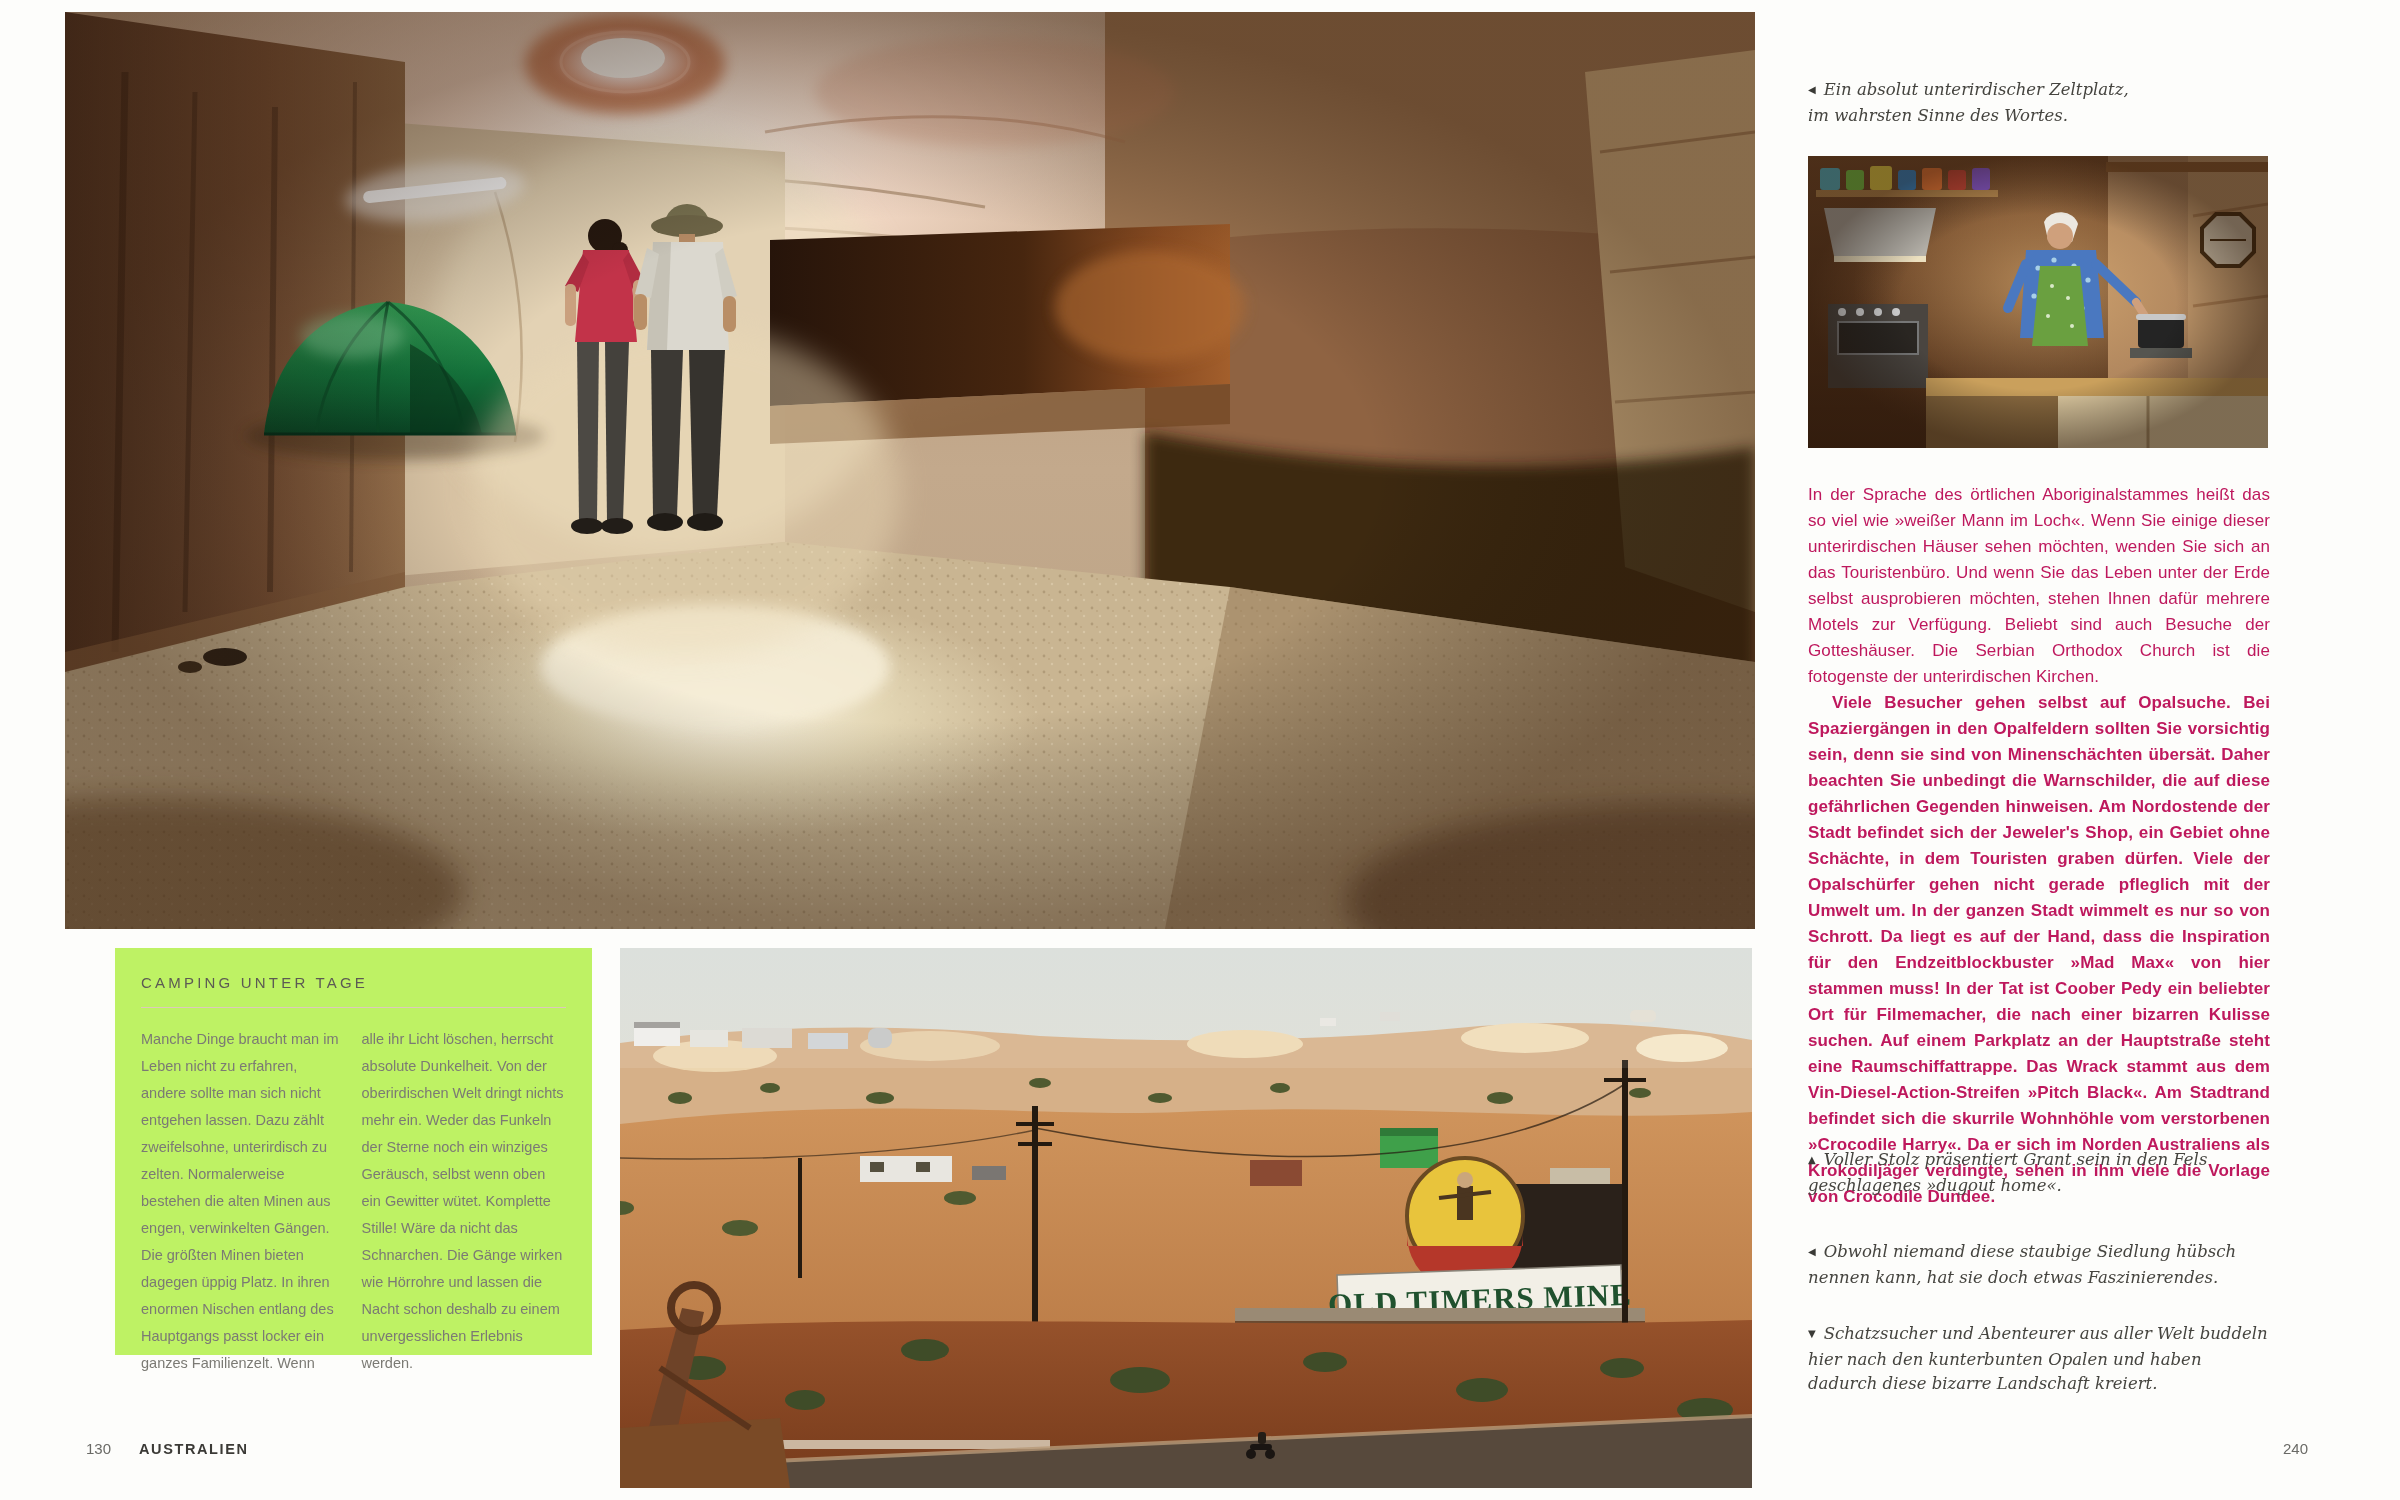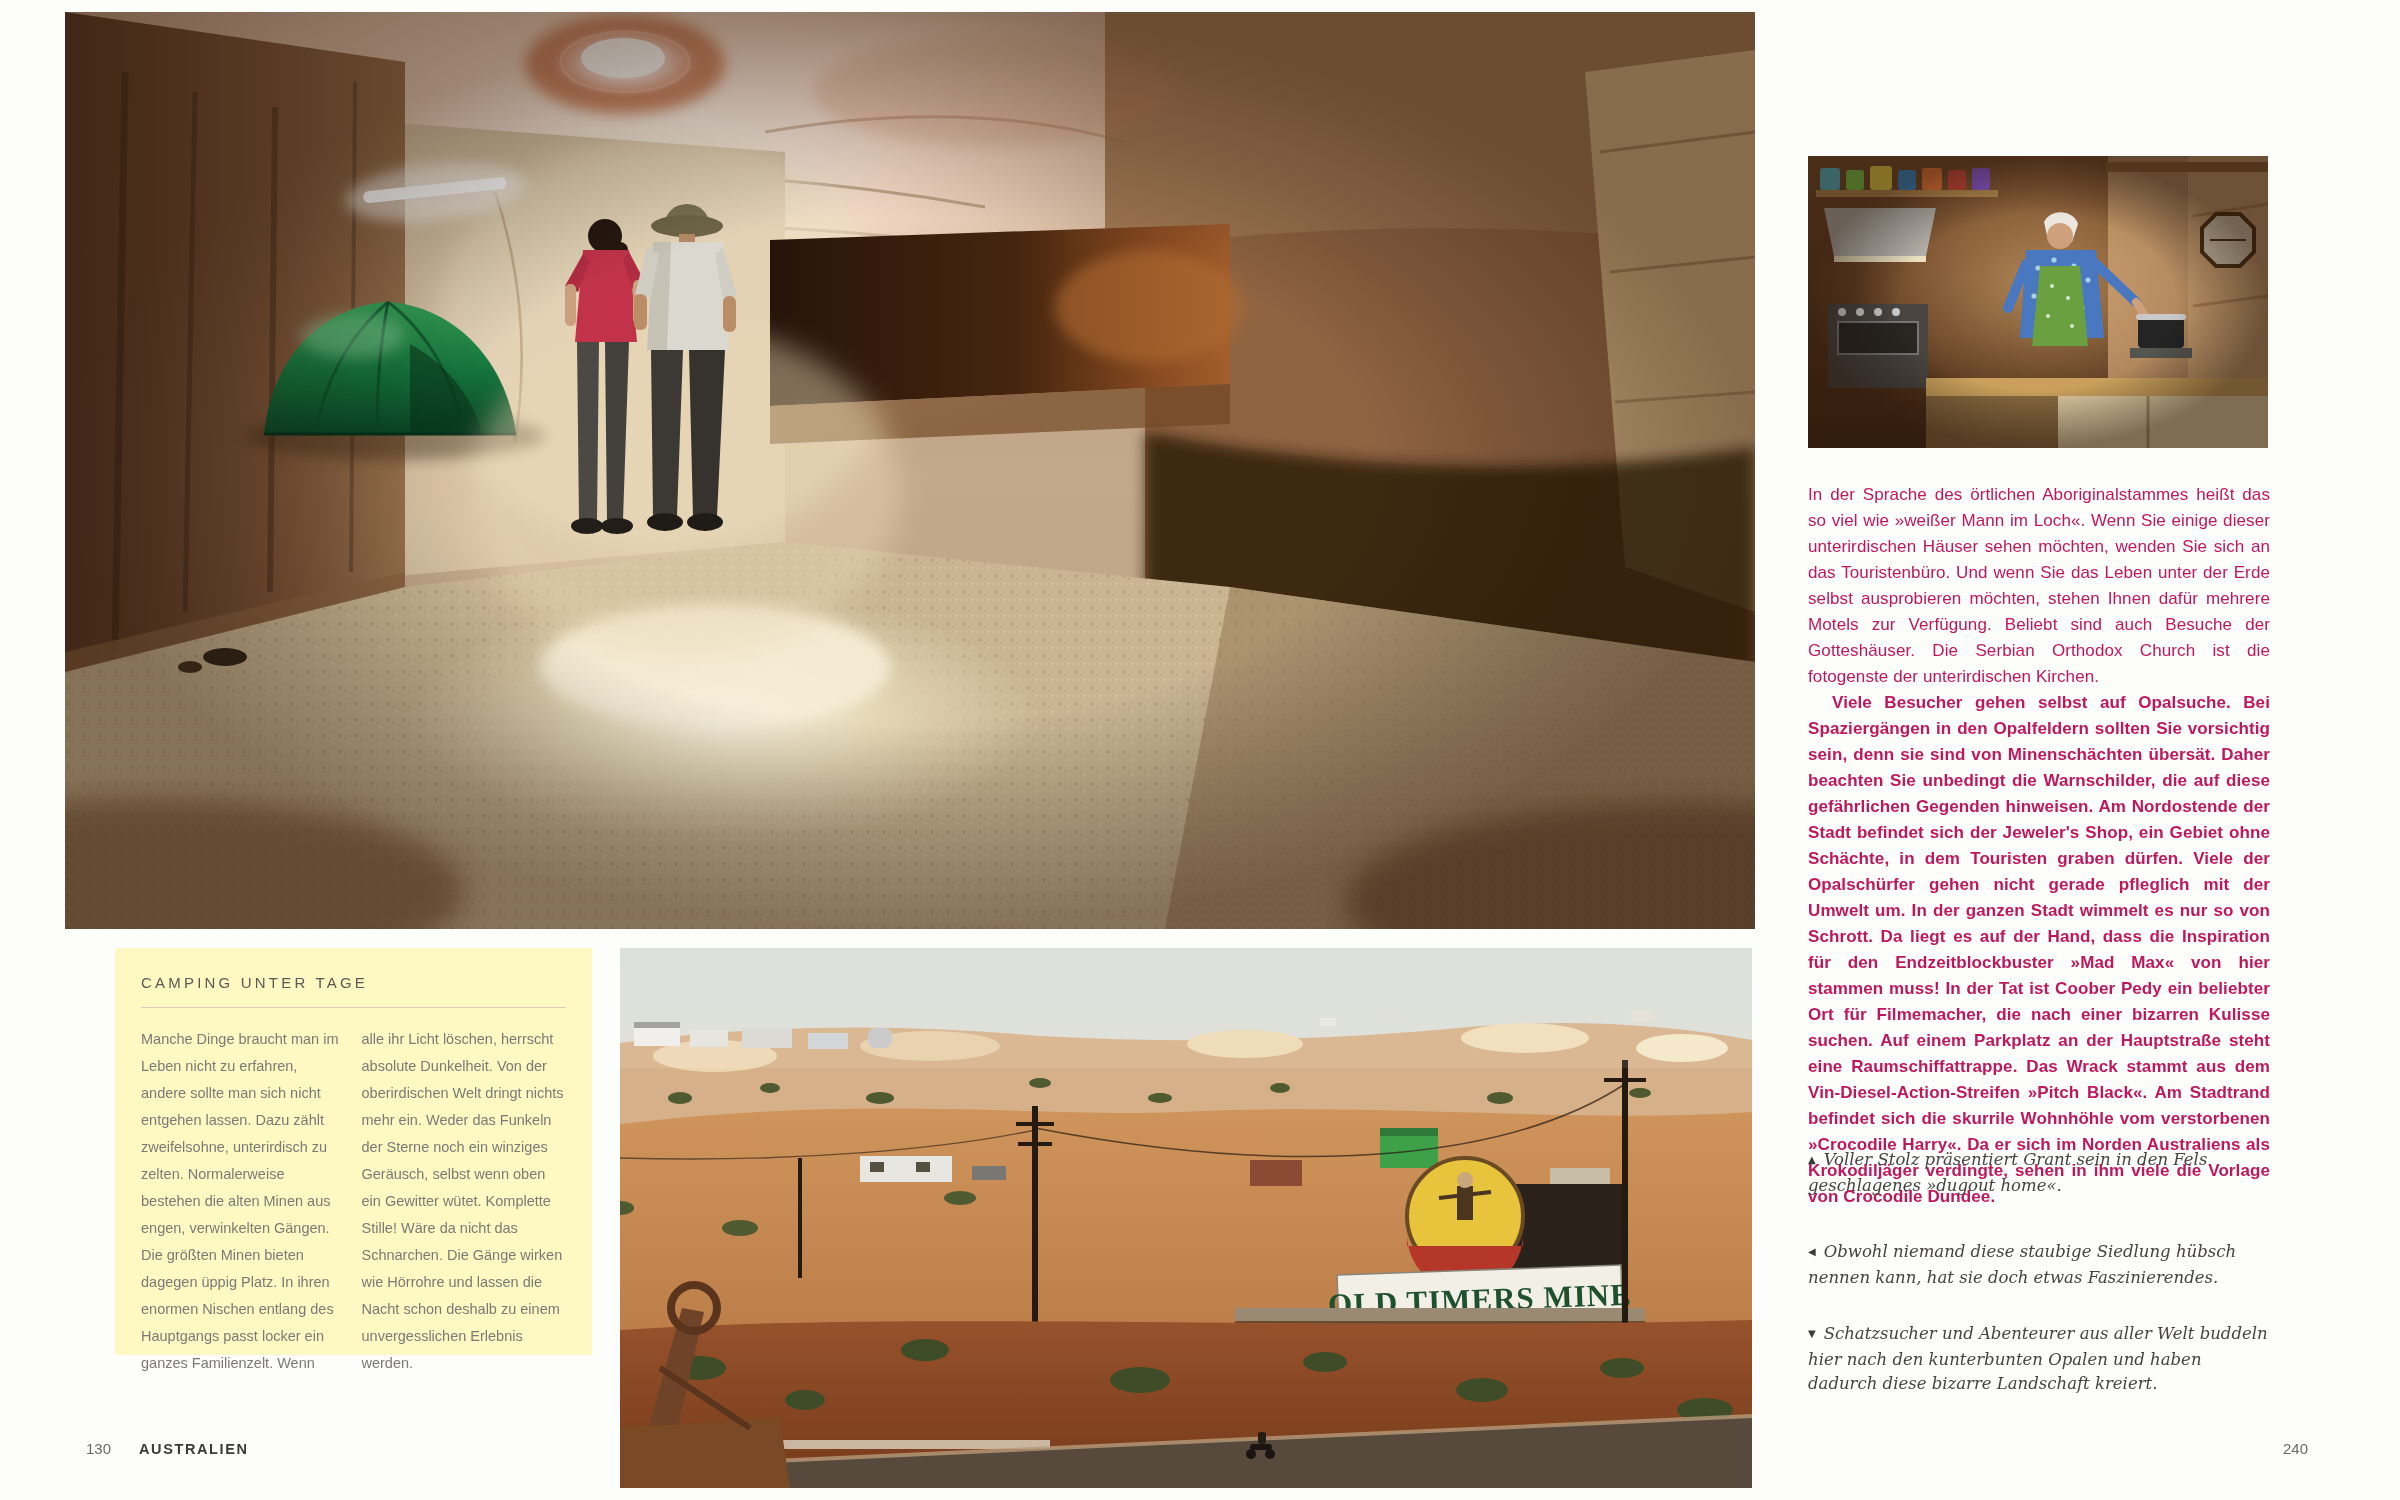--- a/index.html
+++ b/index.html
@@ -11,21 +11,21 @@
 
   
   .photo-cave{left:65px;top:12px;width:1690px;height:917px;}
   
   .photo-town{left:620px;top:948px;width:1132px;height:540px;}
   
   .photo-kitchen{left:1808px;top:156px;width:460px;height:292px;}
 
   
   .camping-box{position:absolute;left:115px;top:948px;width:477px;height:407px;
-               background:#fef9c3;box-sizing:border-box;padding:26px 26px 0 26px;}
+               background:#bef264;box-sizing:border-box;padding:26px 26px 0 26px;}
   .camping-box h3{margin:0;font-size:15px;font-weight:normal;letter-spacing:3.2px;
                   color:#5c5a54;}
   .camping-box .rule{border:none;border-top:1px solid #ddc9bb;margin:16px 0 18px 0;}
   .camping-cols{display:flex;gap:16px;}
   .camping-cols p{margin:0;flex:1;font-size:14.5px;line-height:27px;color:#7b7a74;}
 
   
   .rc{position:absolute;left:1808px;width:462px;}
   .caption{font-family:"DejaVu Serif",serif;font-style:italic;font-size:16.5px;
            line-height:24px;color:#45443f;}
@@ -347,20 +347,23 @@
         <path d="M12,540 L62,360 L84,364 L44,540 Z" fill="#6e4328"></path>
         <circle cx="74" cy="360" r="23" fill="none" stroke="#5a341c" stroke-width="8"></circle>
         <path d="M0,480 L160,470 L170,540 L0,540 Z" fill="#7a4a26"></path>
         <line x1="40" y1="420" x2="130" y2="480" stroke="#5a341c" stroke-width="6"></line>
       </g>
 
       <rect x="0" y="0" width="1132" height="120" fill="#ffffff" opacity="0.10"></rect>
     </svg>
   </figure>
 
+  <div class="rc caption rc-cap1">
+    <span class="cap-marker">◀</span><span>Ein absolut unterirdischer Zeltplatz, im wahrsten Sinne des Wortes.</span>
+  </div>
 
   <figure class="photo photo-kitchen">
     <svg viewBox="0 0 460 292" preserveAspectRatio="none">
       <defs>
         <linearGradient id="ktBase" x1="0" y1="0" x2="0" y2="1">
           <stop offset="0" stop-color="#7a4e2c"></stop>
             <stop offset="1" stop-color="#472a16"></stop>
         </linearGradient>
         <radialGradient id="ktWarm">
           <stop offset="0" stop-color="#f0c080" stop-opacity="0.55"></stop>

